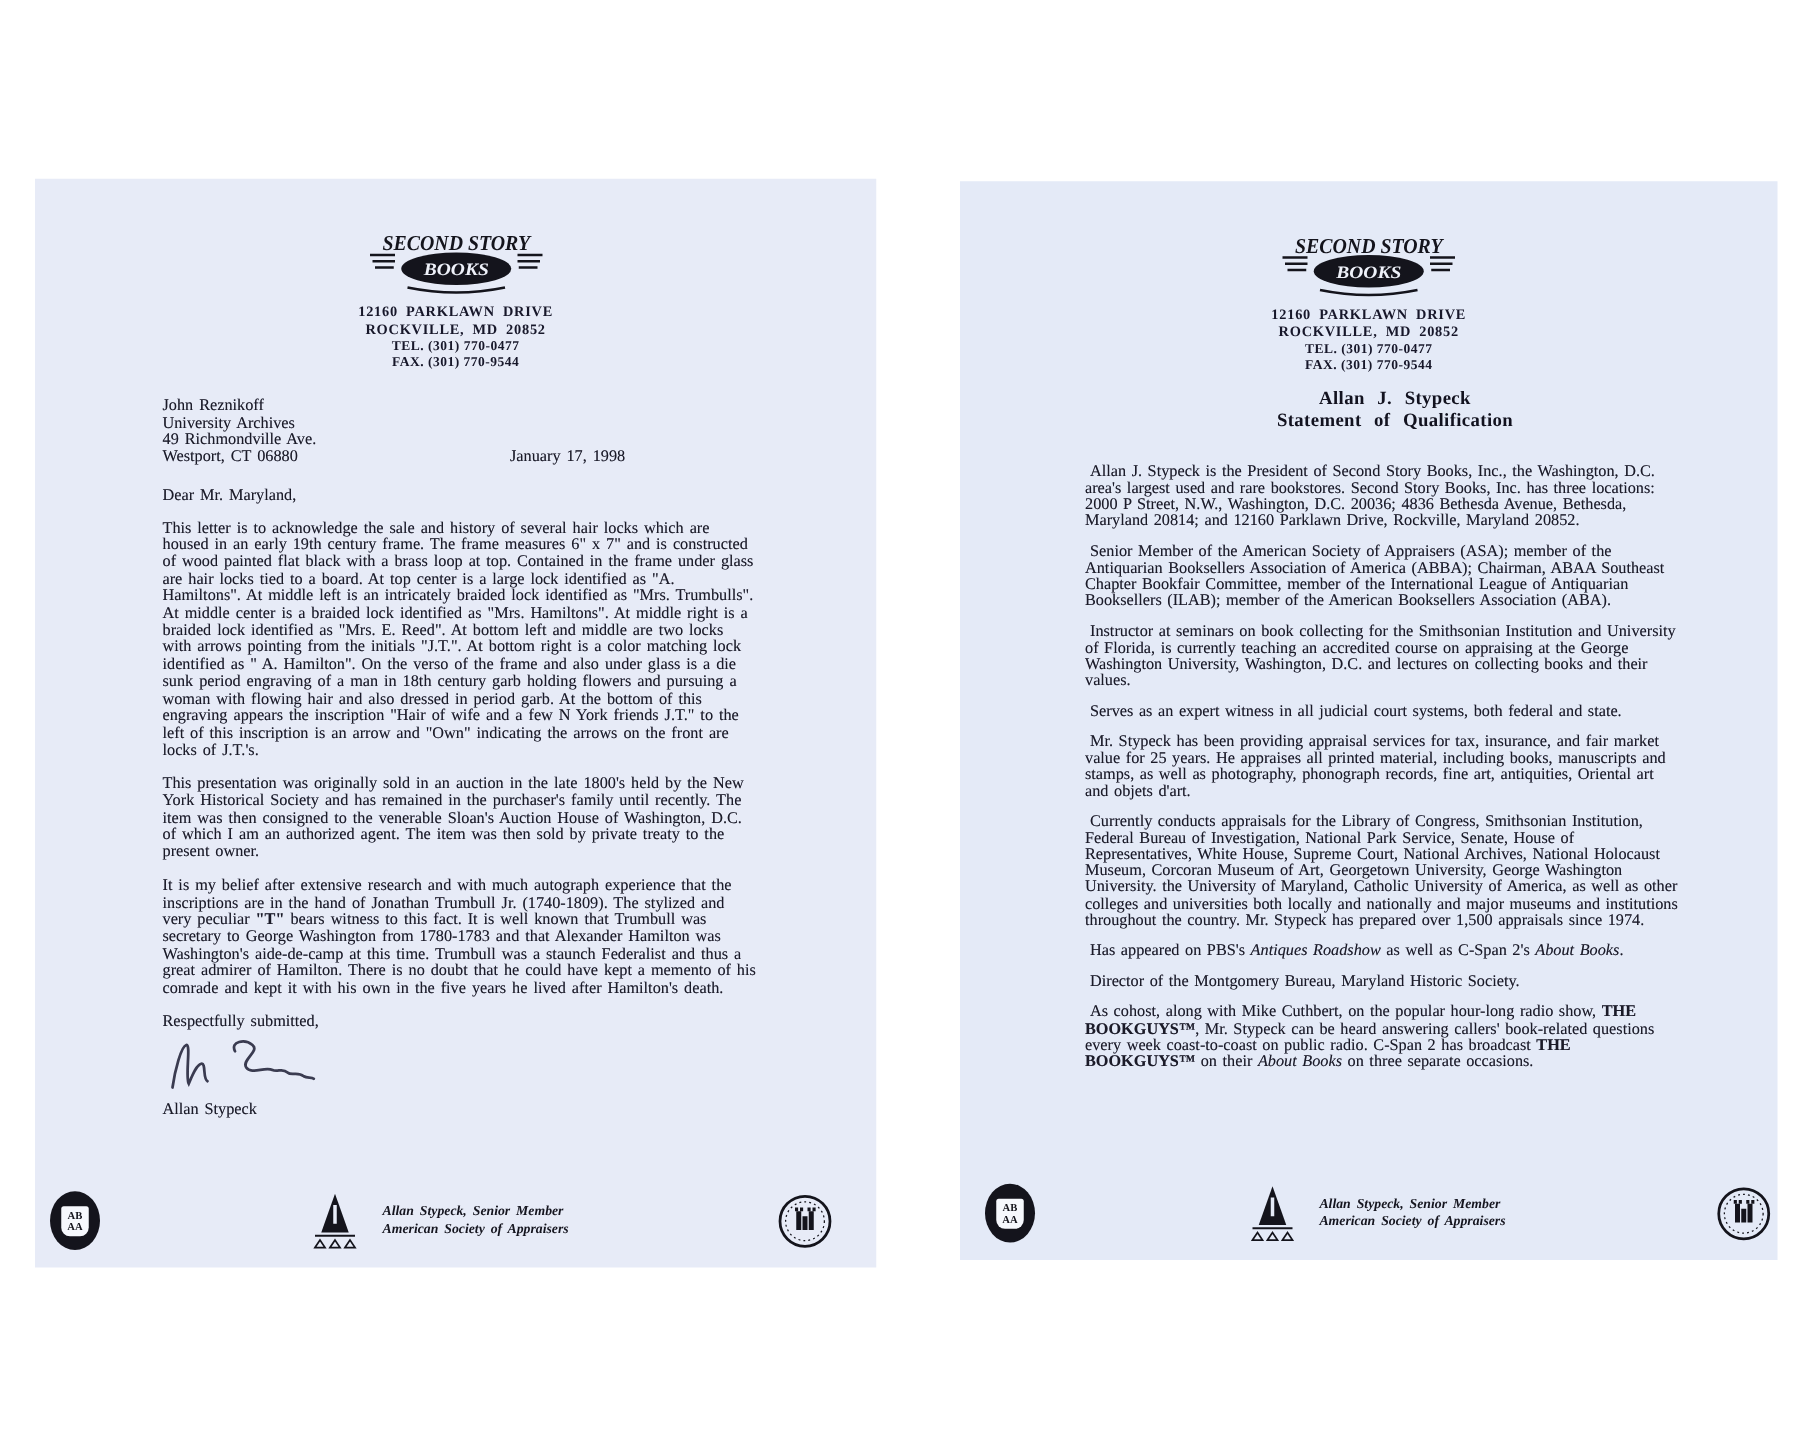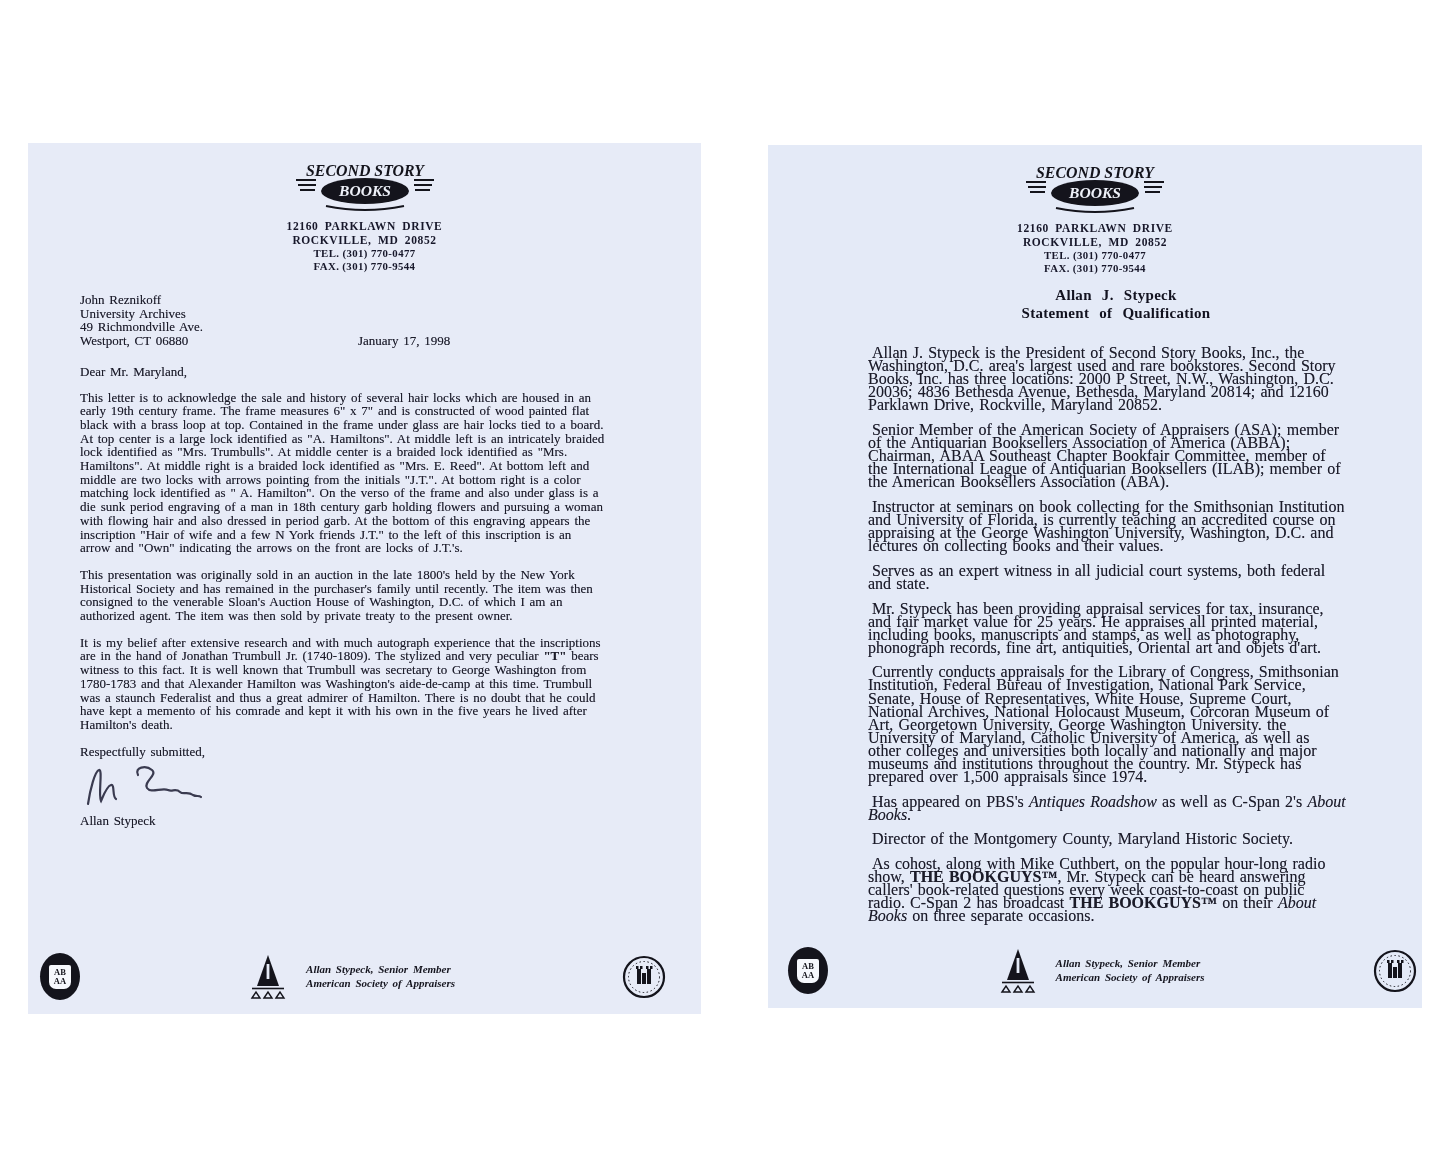--- a/index.html
+++ b/index.html
@@ -4,40 +4,40 @@
 <style>
   html,body{margin:0;padding:0;}
   body{
     width:1445px;height:1156px;position:relative;background:#ffffff;
     font-family:"Liberation Serif","DejaVu Serif",serif;overflow:hidden;
   }
   .page{position:absolute;color:#1c1c2a;}
   .page-left{left:28px;top:143px;width:673px;height:871px;background:#e7ebf7;}
   .page-right{left:768px;top:145px;width:654px;height:863px;background:#e4eaf7;}
 
-  .letterhead{text-align:center;padding-top:16px;line-height:0;}
+  .letterhead{text-align:center;padding-top:40px;line-height:0;}
   .lh-logo{display:inline-block;}
   .lh-addr{font-weight:bold;font-size:11.5px;line-height:14px;letter-spacing:.6px;word-spacing:3px;color:#17172a;margin-top:6px;}
   .lh-tel{font-weight:bold;font-size:10.8px;line-height:13px;letter-spacing:.4px;color:#17172a;}
   .lh-tel:first-of-type{margin-top:3px;}
 
-  .body-col{margin:20px 96px 0 52px;font-size:13px;line-height:13.7px;word-spacing:1.5px;color:#1b1b28;text-shadow:0 0 .4px rgba(25,25,50,.45);}
+  .body-col{margin:20px 96px 0 102px;font-size:13px;line-height:13.7px;word-spacing:1.5px;color:#1b1b28;text-shadow:0 0 .4px rgba(25,25,50,.45);}
   .body-col p{margin:0 0 13px 0;}
 
   .recipient-row{position:relative;margin-bottom:17px;}
   .recipient div{line-height:13.7px;}
   .date{position:absolute;left:278px;bottom:0;}
 
   .salutation{margin-bottom:12px;}
   .closing{margin-top:1px;}
   .signature{display:block;margin:4px 0 0 2px;}
   .signer{margin-top:2px;}
 
   .qual-title{text-align:center;margin-top:12px;font-weight:bold;font-size:15px;line-height:17.5px;word-spacing:6px;letter-spacing:.3px;color:#12121f;padding-left:42px;}
-  .right-body{margin:24px 76px 0 100px;font-size:16px;line-height:13.1px;word-spacing:1.2px;color:#1b1b28;text-shadow:0 0 .4px rgba(25,25,50,.45);}
+  .right-body{margin:24px 76px 0 100px;font-size:13px;line-height:13.1px;word-spacing:1.2px;color:#1b1b28;text-shadow:0 0 .4px rgba(25,25,50,.45);}
   .right-body p{margin:0 0 11.5px 0;text-indent:4px;}
 
   .page-footer{position:absolute;left:12px;right:12px;bottom:14px;display:flex;align-items:center;justify-content:space-between;}
   .page-left .page-footer{right:34px;}
   .page-right .page-footer{left:20px;right:4px;}
 
   .abaa{width:40px;height:47px;background:#14141c;border-radius:50%;display:flex;align-items:center;justify-content:center;flex:0 0 auto;}
   .abaa-book{width:22px;height:24px;background:#f6f8fd;border-radius:2px 2px 7px 7px;text-align:center;font-weight:bold;font-size:8.5px;line-height:9.5px;color:#14141c;padding-top:3px;box-sizing:border-box;}
   .asa-group{display:flex;align-items:center;gap:16px;}
   .member-lines{font-weight:bold;font-style:italic;font-size:11px;line-height:13.5px;color:#15151f;word-spacing:2px;}
@@ -149,21 +149,21 @@
   </div>
 
   <div class="right-body">
     <p>Allan J. Stypeck is the President of Second Story Books, Inc., the Washington, D.C. area's largest used and rare bookstores. Second Story Books, Inc. has three locations: 2000 P Street, N.W., Washington, D.C. 20036; 4836 Bethesda Avenue, Bethesda, Maryland 20814; and 12160 Parklawn Drive, Rockville, Maryland 20852.</p>
     <p>Senior Member of the American Society of Appraisers (ASA); member of the Antiquarian Booksellers Association of America (ABBA); Chairman, ABAA Southeast Chapter Bookfair Committee, member of the International League of Antiquarian Booksellers (ILAB); member of the American Booksellers Association (ABA).</p>
     <p>Instructor at seminars on book collecting for the Smithsonian Institution and University of Florida, is currently teaching an accredited course on appraising at the George Washington University, Washington, D.C. and lectures on collecting books and their values.</p>
     <p>Serves as an expert witness in all judicial court systems, both federal and state.</p>
     <p>Mr. Stypeck has been providing appraisal services for tax, insurance, and fair market value for 25 years. He appraises all printed material, including books, manuscripts and stamps, as well as photography, phonograph records, fine art, antiquities, Oriental art and objets d'art.</p>
     <p>Currently conducts appraisals for the Library of Congress, Smithsonian Institution, Federal Bureau of Investigation, National Park Service, Senate, House of Representatives, White House, Supreme Court, National Archives, National Holocaust Museum, Corcoran Museum of Art, Georgetown University, George Washington University. the University of Maryland, Catholic University of America, as well as other colleges and universities both locally and nationally and major museums and institutions throughout the country. Mr. Stypeck has prepared over 1,500 appraisals since 1974.</p>
     <p><span>Has appeared on PBS's </span><span style="font-style: italic;">Antiques Roadshow</span><span>  as well as C-Span 2's </span><span style="font-style: italic;">About Books</span><span>.</span></p>
-    <p>Director of the Montgomery County, Maryland Historic Society.</p>
+    <p>Director of the Montgomery Bureau, Maryland Historic Society.</p>
     <p><span>As cohost, along with Mike Cuthbert, on the popular hour-long radio show, </span><span style="font-weight: bold;">THE BOOKGUYS™</span><span>, Mr. Stypeck can be heard answering callers' book-related questions every week coast-to-coast on public radio. C-Span 2 has broadcast </span><span style="font-weight: bold;">THE BOOKGUYS™</span><span> on their </span><span style="font-style: italic;">About Books</span><span>  on three separate occasions.</span></p>
   </div>
 
   <div class="page-footer">
     <span class="abaa">
       <span class="abaa-book">
         <div>AB</div>
         <div>AA</div>
       </span>
     </span>

